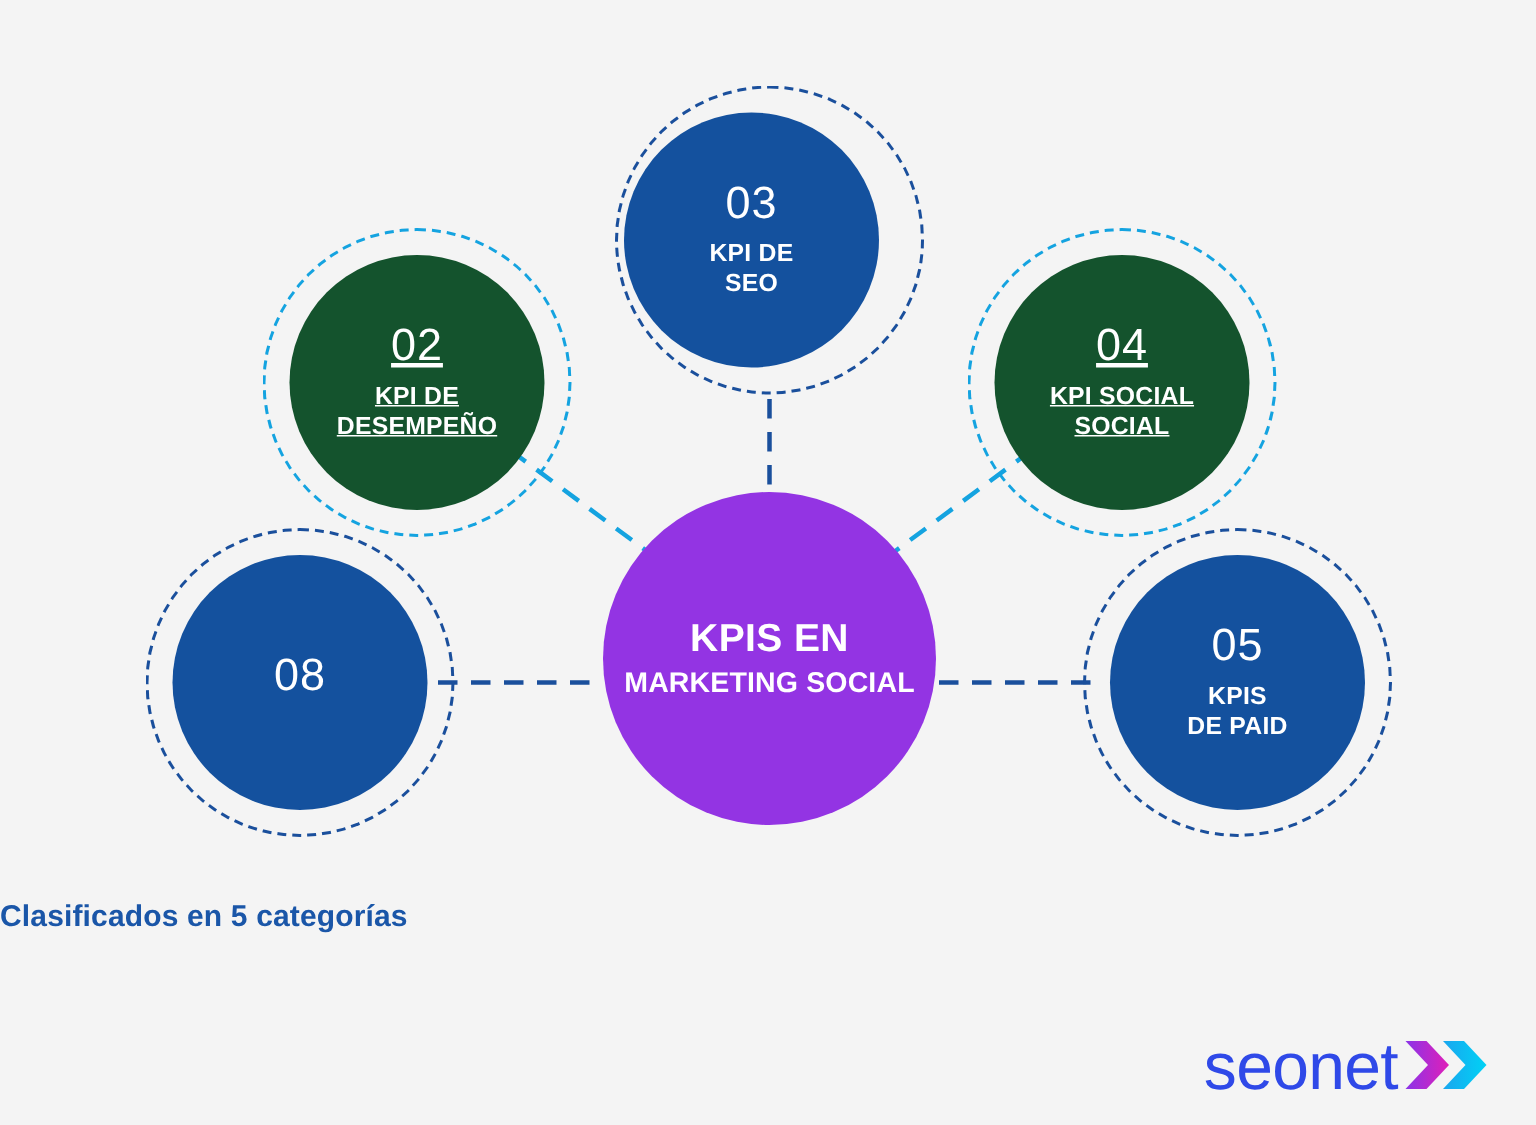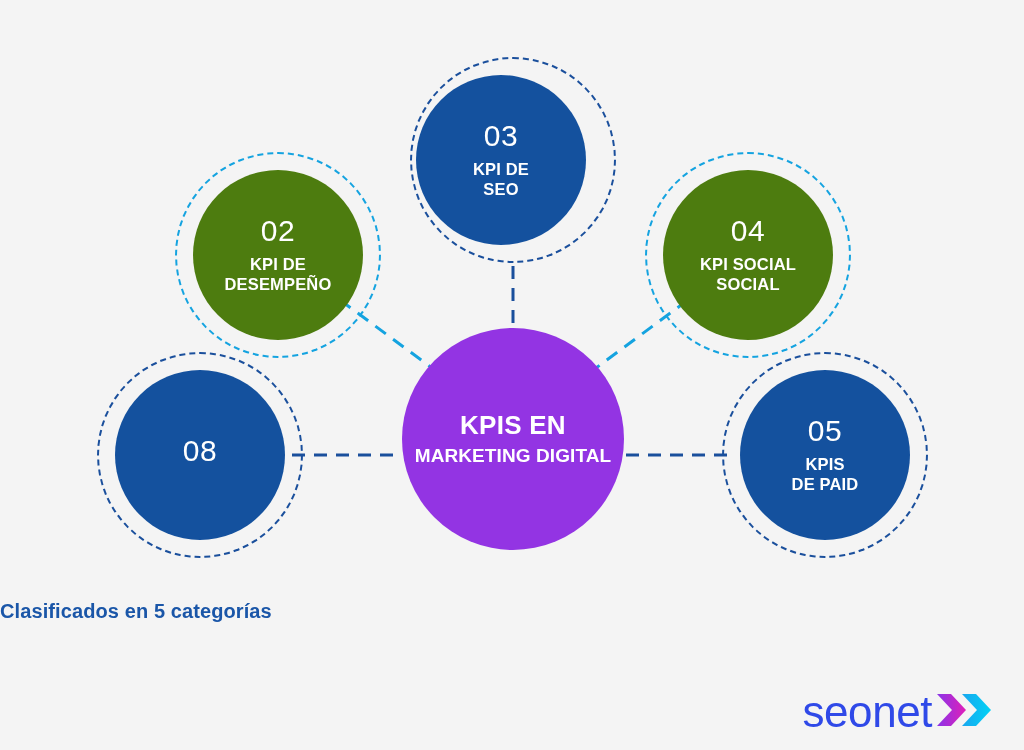--- a/index.html
+++ b/index.html
@@ -68,21 +68,21 @@
   }
   .sat .num {
     font-size: 30px;
     margin-bottom: 9px;
   }
   .sat .label {
     font-size: 16.5px;
   }
 
   .navy  { background: #14519e; }
-  .cyanc { background: #4d7c0f; }
+  .cyanc { background: #14532d; text-decoration: underline; }
 
   
   #hub {
     width: 222px;
     height: 222px;
     background: #9334e3;
     left: 402px;
     top: 328px;
   }
   #hub .hub-title {
@@ -185,21 +185,21 @@
   <div class="node sat navy" style="left:740px; top:370px;">
     <span class="num">05</span>
     <span class="label">
       <span>KPIS</span><br>
       <span>DE PAID</span>
     </span>
   </div>
 
   <div class="node" id="hub">
     <span class="hub-title">KPIS EN</span>
-    <span class="hub-sub">MARKETING DIGITAL</span>
+    <span class="hub-sub">MARKETING SOCIAL</span>
   </div>
 
   <div id="caption">Clasificados en 5 categorías</div>
 
   <div id="logo">
     <span class="wordmark">seonet</span>
     <svg class="chevrons" width="58" height="40" viewBox="0 0 58 40">
       <defs>
         <linearGradient id="cg1" x1="0" y1="0" x2="1" y2="0">
           <stop offset="0%" stop-color="#8a34e8"></stop>

